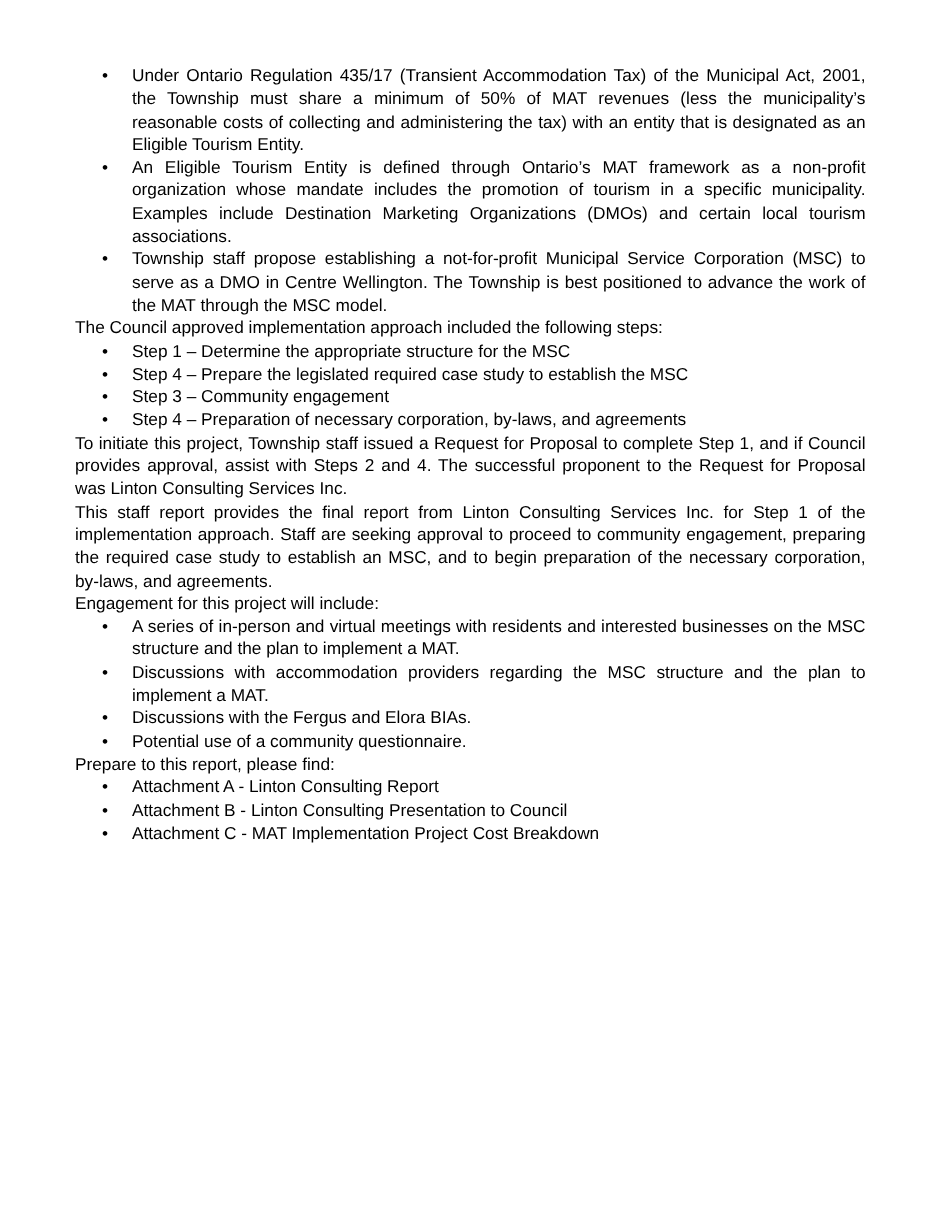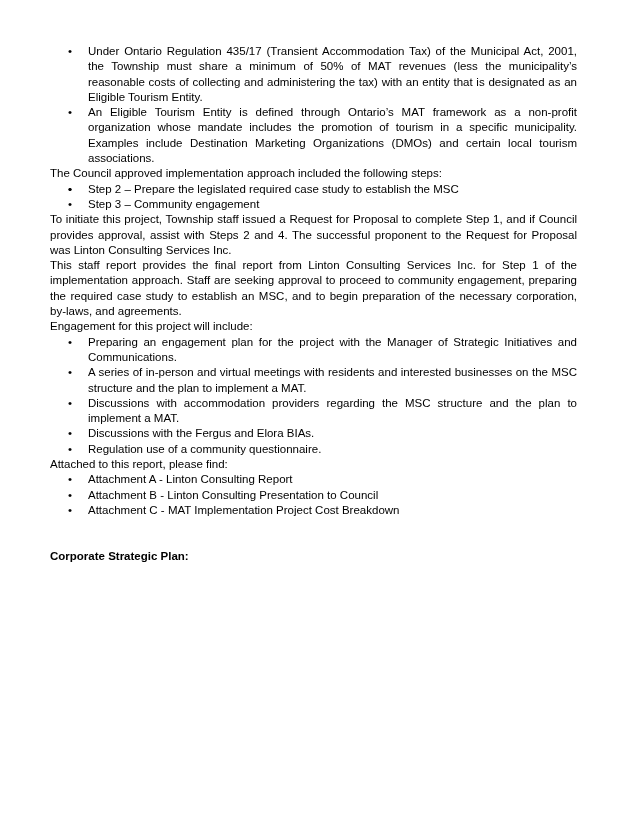--- a/index.html
+++ b/index.html
@@ -61,76 +61,81 @@
   <div class="block first">
     <ul class="bullets">
       <li>
         <span class="bullet-marker"></span>
         <span>Under Ontario Regulation 435/17 (Transient Accommodation Tax) of the Municipal Act, 2001, the Township must share a minimum of 50% of MAT revenues (less the municipality’s reasonable costs of collecting and administering the tax) with an entity that is designated as an Eligible Tourism Entity.</span>
       </li>
       <li>
         <span class="bullet-marker"></span>
         <span>An Eligible Tourism Entity is defined through Ontario’s MAT framework as a non-profit organization whose mandate includes the promotion of tourism in a specific municipality. Examples include Destination Marketing Organizations (DMOs) and certain local tourism associations.</span>
       </li>
+      <li>
+        <span class="bullet-marker"></span>
+        <span>Township staff propose establishing a not-for-profit Municipal Service Corporation (MSC) to serve as a DMO in Centre Wellington. The Township is best positioned to advance the work of the MAT through the MSC model.</span>
+      </li>
     </ul>
   </div>
 
   <div class="block">
     <p>The Council approved implementation approach included the following steps:</p>
     <ul class="bullets">
       <li>
         <span class="bullet-marker"></span>
+        <span>Step 1 – Determine the appropriate structure for the MSC</span>
       </li>
       <li>
         <span class="bullet-marker"></span>
-        <span>Step 2 – Prepare the legislated required case study to establish the MSC</span>
+        <span>Step 4 – Prepare the legislated required case study to establish the MSC</span>
       </li>
       <li>
         <span class="bullet-marker"></span>
         <span>Step 3 – Community engagement</span>
+      </li>
+      <li>
+        <span class="bullet-marker"></span>
+        <span>Step 4 – Preparation of necessary corporation, by-laws, and agreements</span>
       </li>
     </ul>
   </div>
 
   <div class="block">
     <p>To initiate this project, Township staff issued a Request for Proposal to complete Step 1, and if Council provides approval, assist with Steps 2 and 4.  The successful proponent to the Request for Proposal was Linton Consulting Services Inc.</p>
   </div>
 
   <div class="block">
     <p>This staff report provides the final report from Linton Consulting Services Inc. for Step 1 of the implementation approach.  Staff are seeking approval to proceed to community engagement, preparing the required case study to establish an MSC, and to begin preparation of the necessary corporation, by-laws, and agreements.</p>
   </div>
 
   <div class="block">
     <p>Engagement for this project will include:</p>
     <ul class="bullets">
       <li>
         <span class="bullet-marker"></span>
-        <span>Preparing an engagement plan for the project with the Manager of Strategic Initiatives and Communications.</span>
-      </li>
-      <li>
-        <span class="bullet-marker"></span>
         <span>A series of in-person and virtual meetings with residents and interested businesses on the MSC structure and the plan to implement a MAT.</span>
       </li>
       <li>
         <span class="bullet-marker"></span>
         <span>Discussions with accommodation providers regarding the MSC structure and the plan to implement a MAT.</span>
       </li>
       <li>
         <span class="bullet-marker"></span>
         <span>Discussions with the Fergus and Elora BIAs.</span>
       </li>
       <li>
         <span class="bullet-marker"></span>
-        <span>Regulation use of a community questionnaire.</span>
+        <span>Potential use of a community questionnaire.</span>
       </li>
     </ul>
   </div>
 
   <div class="block">
-    <p>Attached to this report, please find:</p>
+    <p>Prepare to this report, please find:</p>
     <ul class="bullets">
       <li>
         <span class="bullet-marker"></span>
         <span>Attachment A - Linton Consulting Report</span>
       </li>
       <li>
         <span class="bullet-marker"></span>
         <span>Attachment B - Linton Consulting Presentation to Council</span>
       </li>
       <li>

